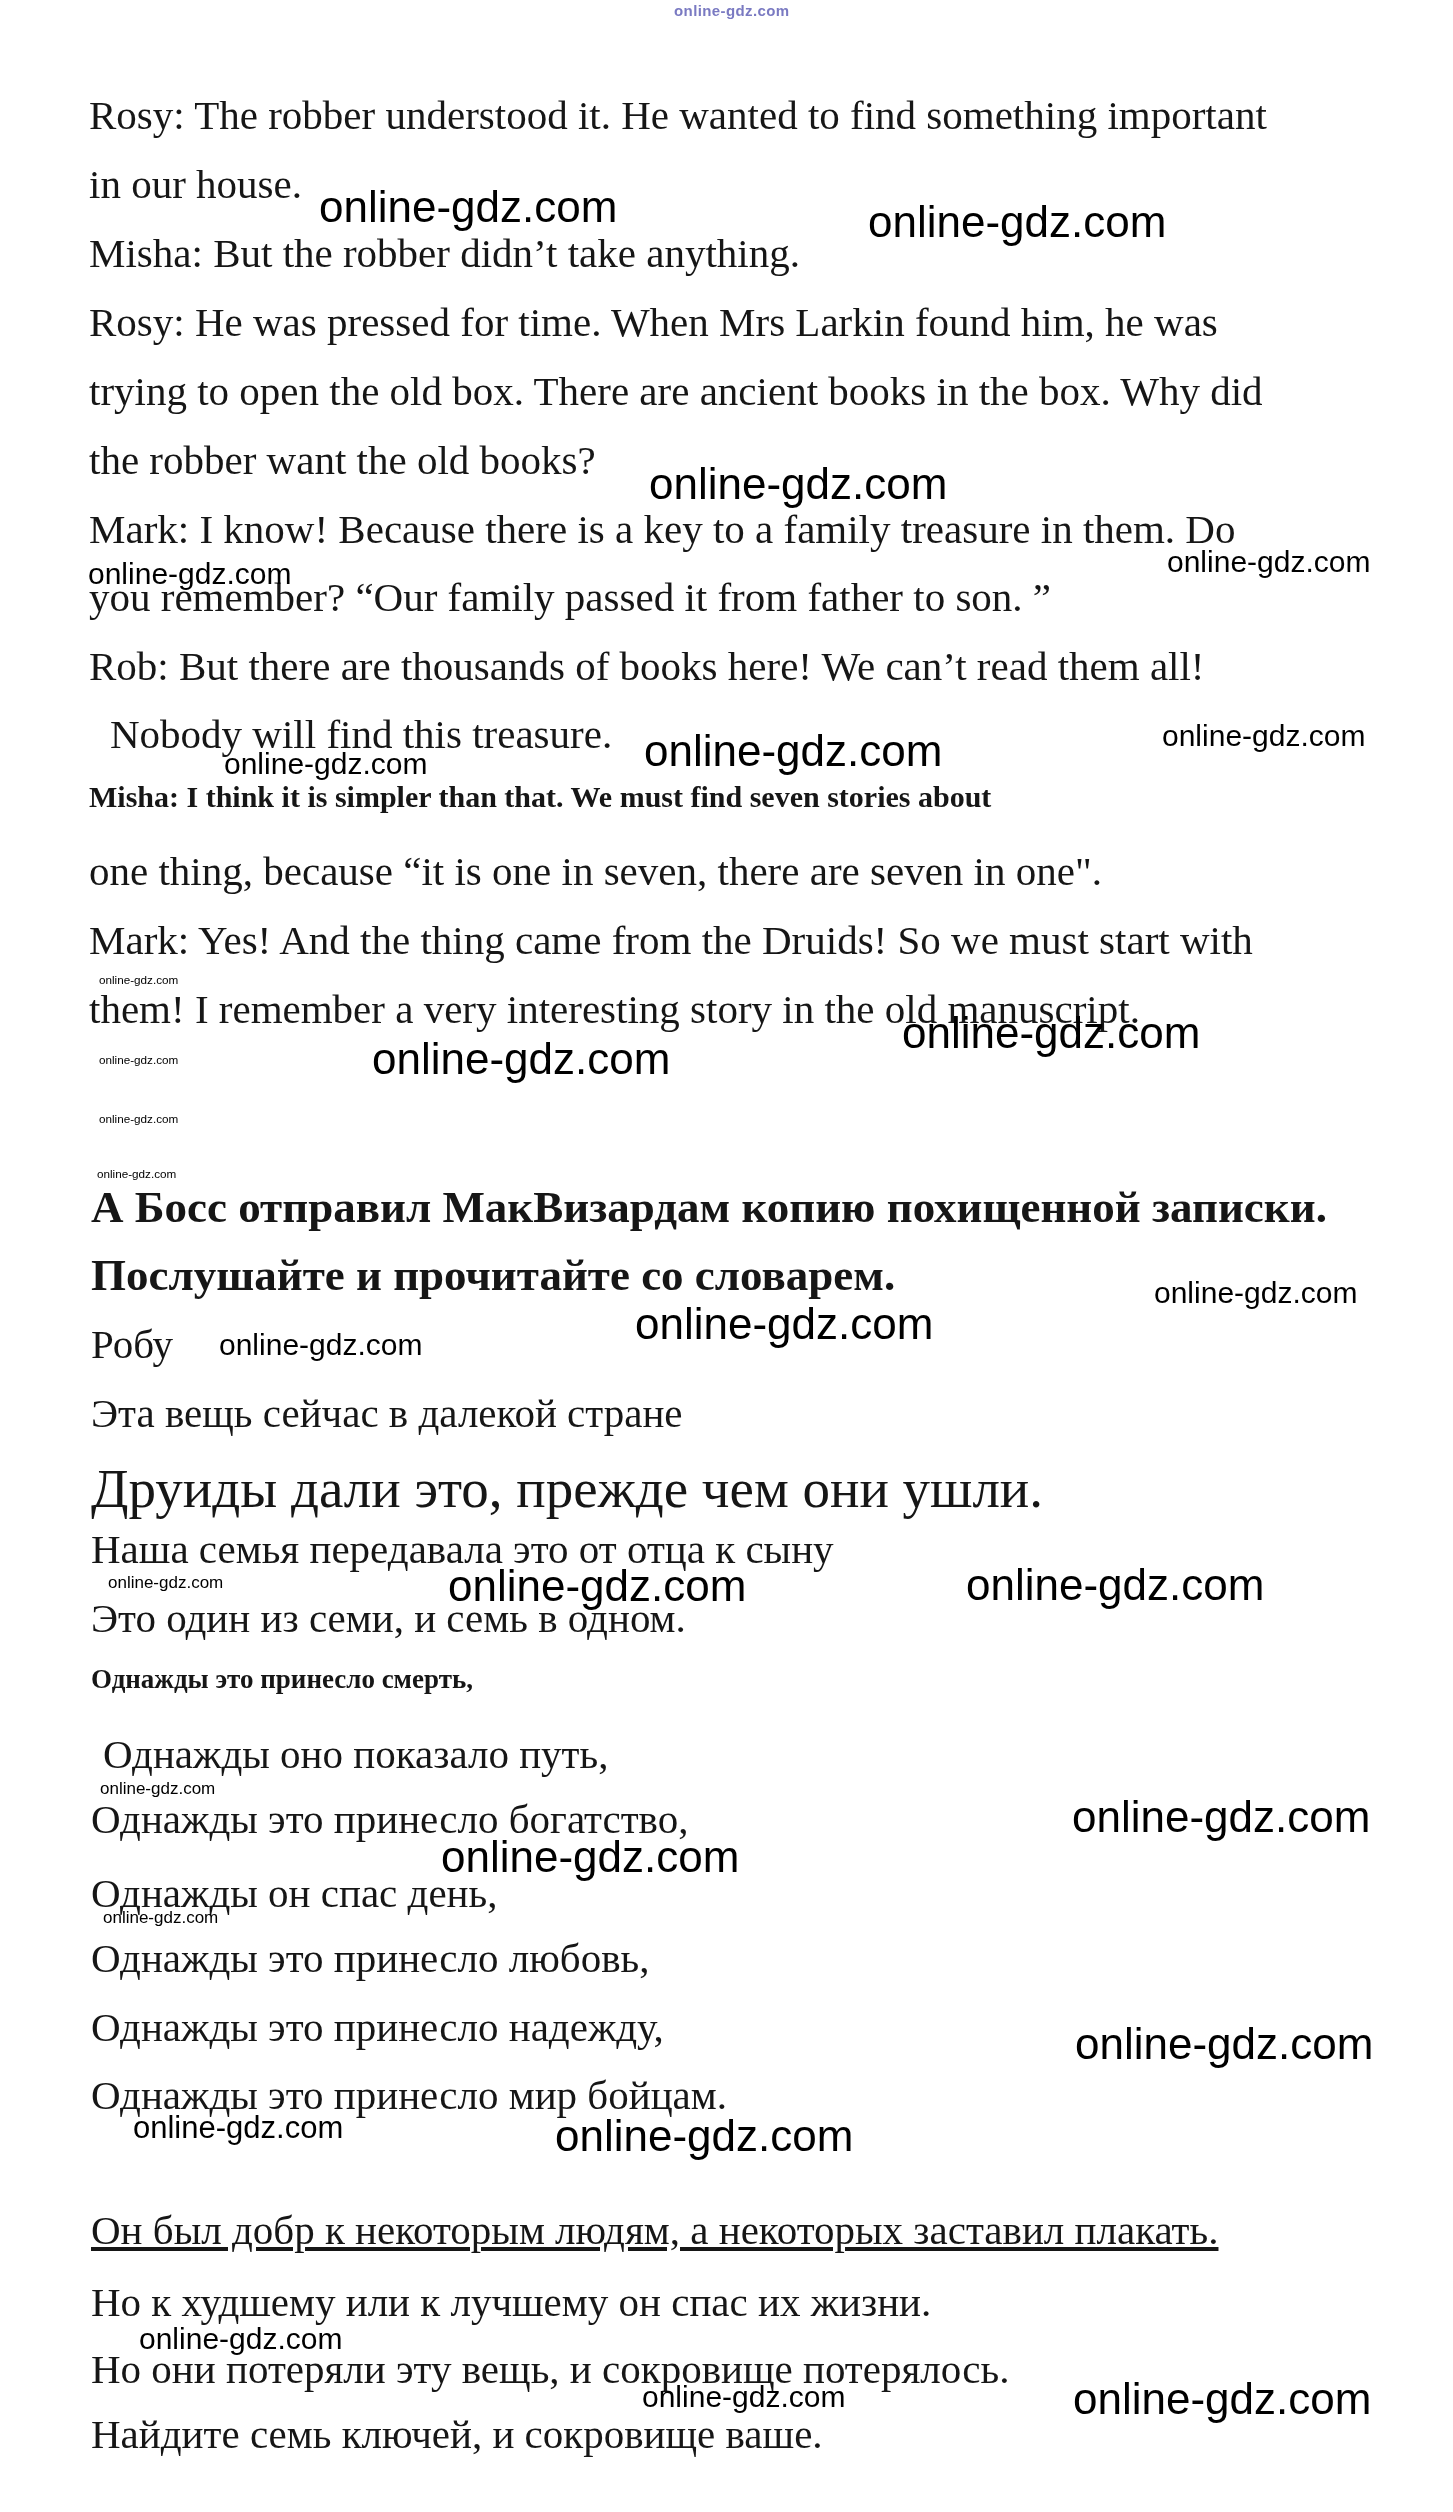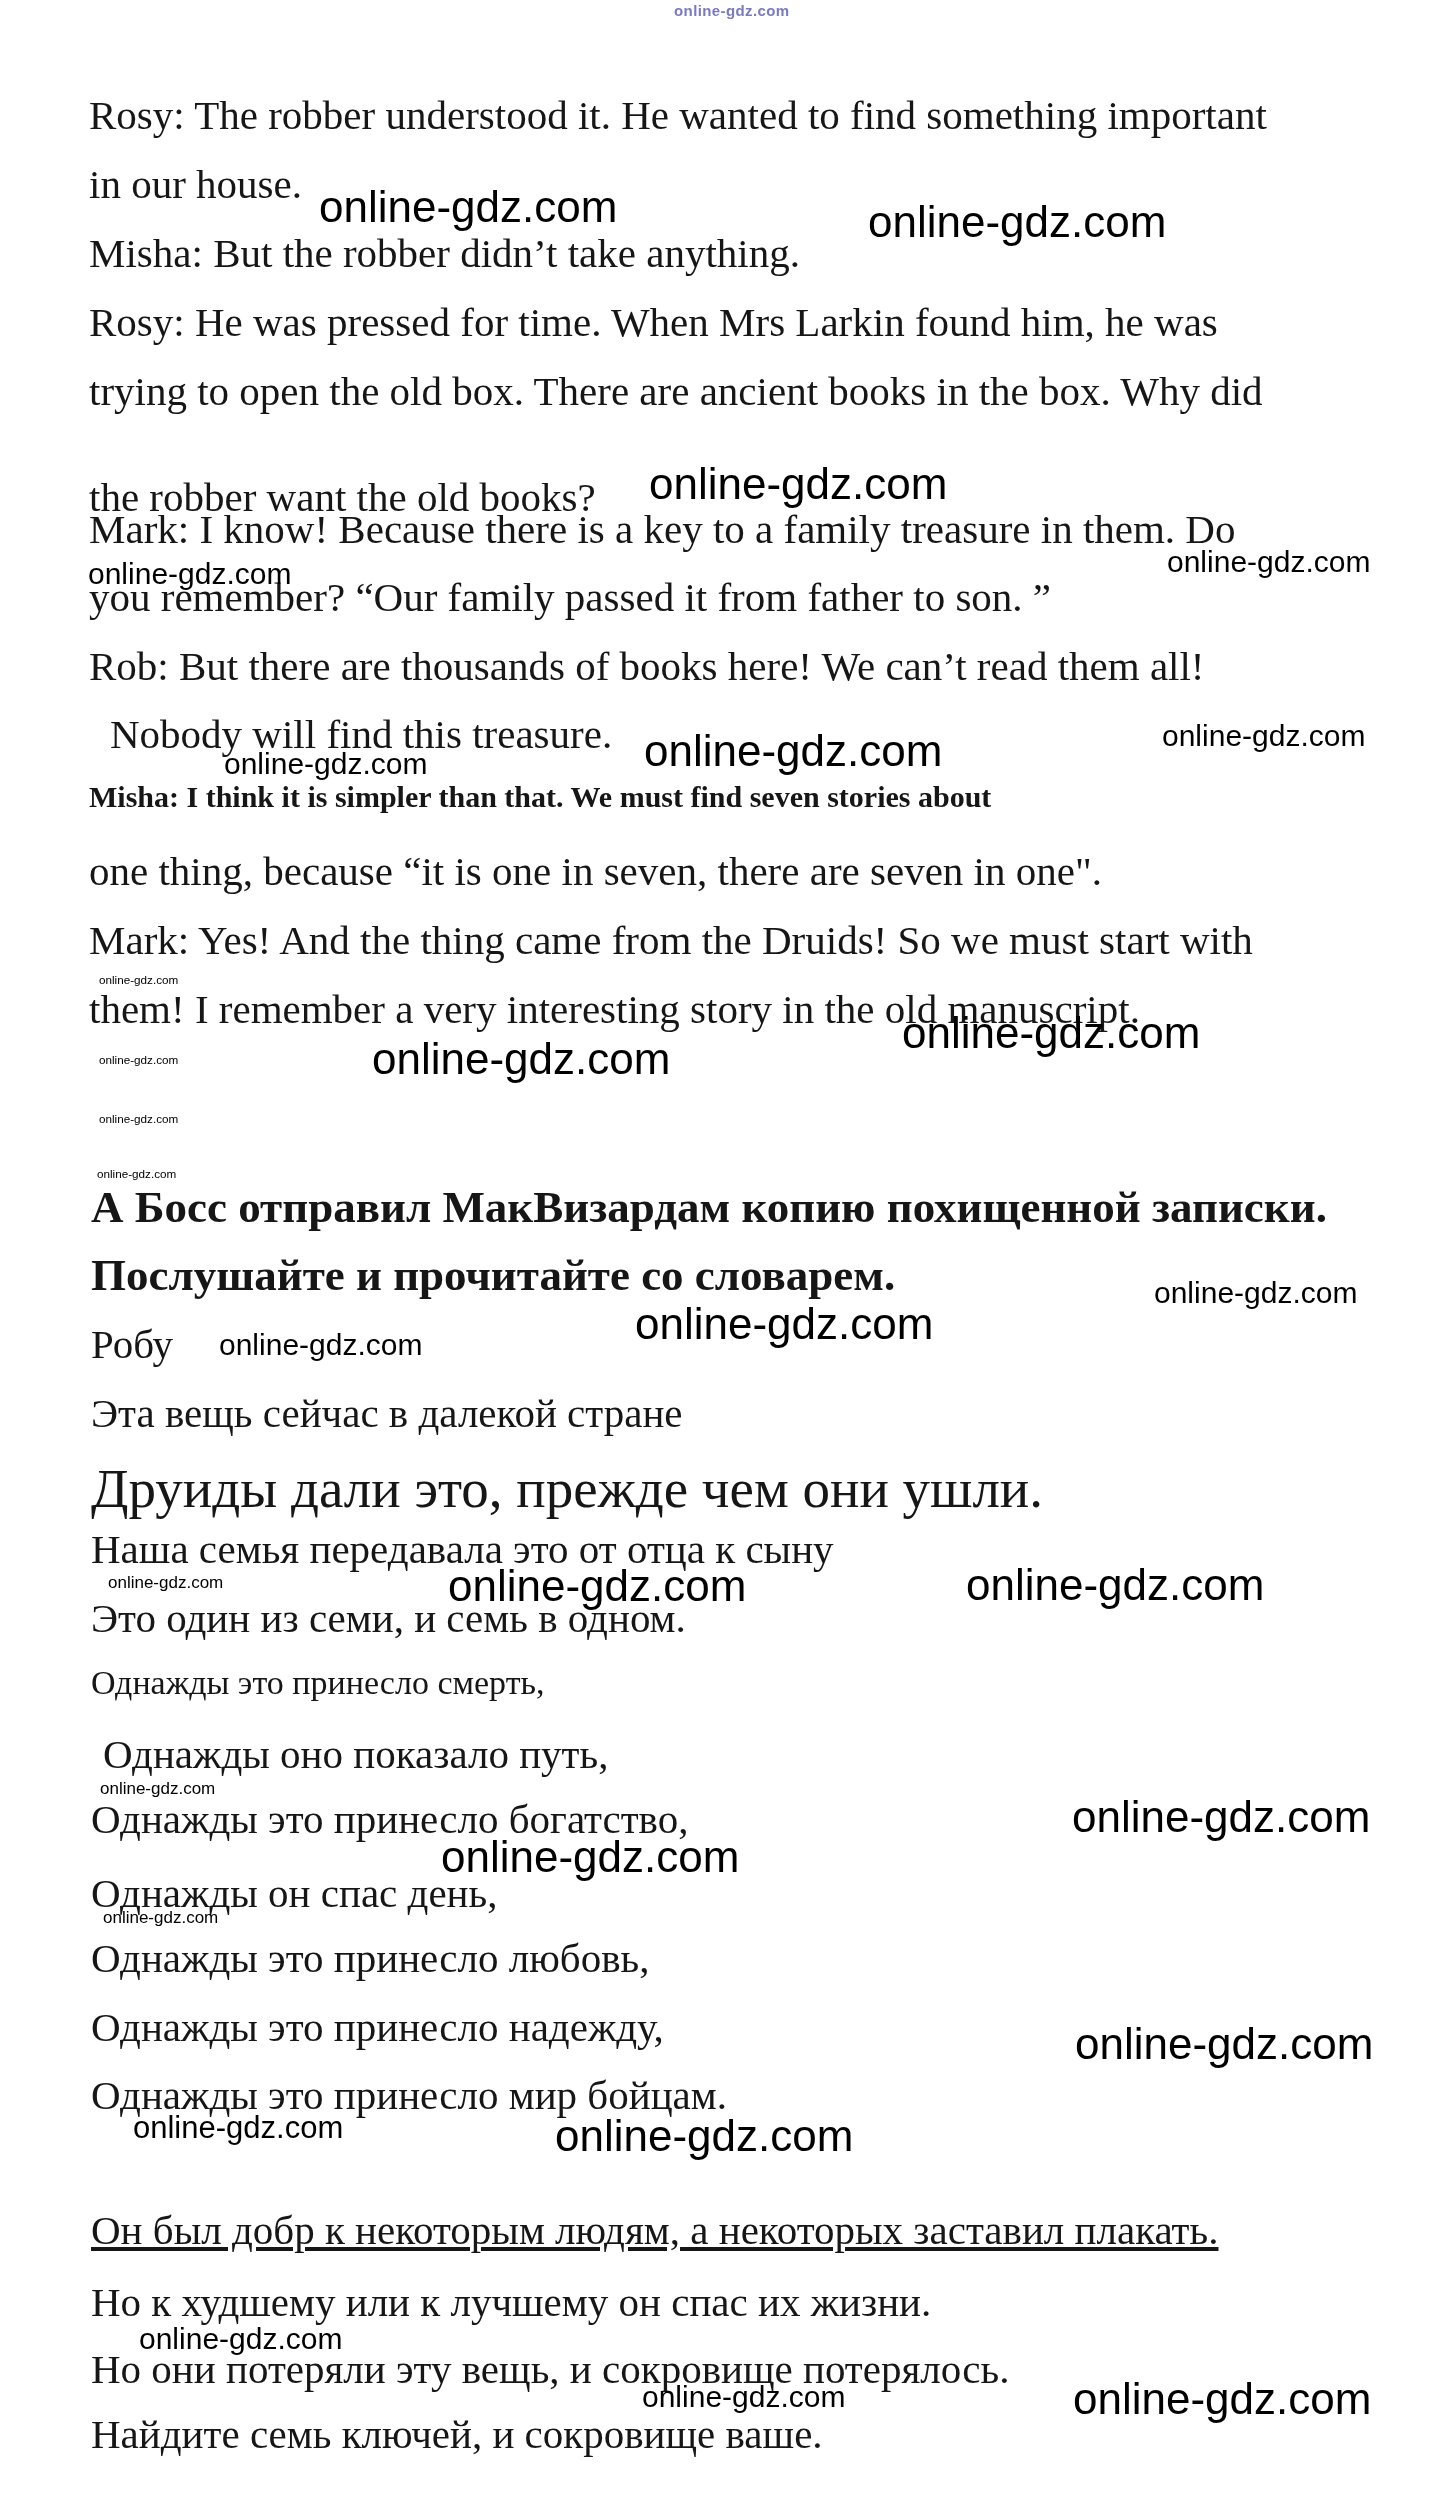--- a/index.html
+++ b/index.html
@@ -34,37 +34,37 @@
 </head>
 <body>
 
 <div class="page">
   <div id="text-layer">
       <div class="tline" style="left: 89px; top: 95px; font-size: 41px;">Rosy: The robber understood it. He wanted to find something important</div>
       <div class="tline" style="left: 89px; top: 164px; font-size: 41px;">in our house.</div>
       <div class="tline" style="left: 89px; top: 233px; font-size: 41px; text-align: center;">Misha: But the robber didn’t take anything.</div>
       <div class="tline" style="left: 89px; top: 302px; font-size: 41px;">Rosy: He was pressed for time. When Mrs Larkin found him, he was</div>
       <div class="tline" style="left: 89px; top: 371px; font-size: 41px;">trying to open the old box. There are ancient books in the box. Why did</div>
-      <div class="tline" style="left: 89px; top: 440px; font-size: 41px; margin-top: 37px;">the robber want the old books?</div>
+      <div class="tline" style="left: 89px; top: 440px; font-size: 41px;">the robber want the old books?</div>
       <div class="tline" style="left: 89px; top: 509px; font-size: 41px;">Mark: I know! Because there is a key to a family treasure in them. Do</div>
       <div class="tline" style="left: 89px; top: 577px; font-size: 41px;">you remember? “Our family passed it from father to son. ”</div>
       <div class="tline" style="left: 89px; top: 646px; font-size: 41px;">Rob: But there are thousands of books here! We can’t read them all!</div>
       <div class="tline" style="left: 89px; top: 714px; font-size: 41px; margin-left: 21px;">Nobody will find this treasure.</div>
       <div class="tline" style="left: 89px; top: 782px; font-size: 30px; font-weight: bold;">Misha: I think it is simpler than that. We must find seven stories about</div>
       <div class="tline" style="left: 89px; top: 851px; font-size: 41px;">one thing, because “it is one in seven, there are seven in one".</div>
       <div class="tline" style="left: 89px; top: 920px; font-size: 41px;">Mark: Yes! And the thing came from the Druids! So we must start with</div>
       <div class="tline" style="left: 89px; top: 989px; font-size: 41px;">them! I remember a very interesting story in the old manuscript.</div>
       <div class="tline bold" style="left: 91px; top: 1185px; font-size: 45px;">А Босс отправил МакВизардам копию похищенной записки.</div>
       <div class="tline bold" style="left: 91px; top: 1253px; font-size: 45px;">Послушайте и прочитайте со словарем.</div>
       <div class="tline" style="left: 91px; top: 1324px; font-size: 41px;">Робу</div>
       <div class="tline" style="left: 91px; top: 1393px; font-size: 41px;">Эта вещь сейчас в далекой стране</div>
       <div class="tline" style="left: 91px; top: 1461px; font-size: 55px;">Друиды дали это, прежде чем они ушли.</div>
       <div class="tline" style="left: 91px; top: 1529px; font-size: 41px;">Наша семья передавала это от отца к сыну</div>
       <div class="tline" style="left: 91px; top: 1598px; font-size: 41px;">Это один из семи, и семь в одном.</div>
-      <div class="tline" style="left: 91px; top: 1666px; font-size: 34px;">Однажды это принесло смерть,</div>
+      <div class="tline" style="left: 91px; top: 1666px; font-size: 27px; font-weight: bold;">Однажды это принесло смерть,</div>
       <div class="tline" style="left: 91px; top: 1734px; font-size: 41px; margin-left: 12px;">Однажды оно показало путь,</div>
       <div class="tline" style="left: 91px; top: 1799px; font-size: 41px;">Однажды это принесло богатство,</div>
       <div class="tline" style="left: 91px; top: 1873px; font-size: 41px;">Однажды он спас день,</div>
       <div class="tline" style="left: 91px; top: 1938px; font-size: 41px;">Однажды это принесло любовь,</div>
       <div class="tline" style="left: 91px; top: 2007px; font-size: 41px;">Однажды это принесло надежду,</div>
       <div class="tline" style="left: 91px; top: 2075px; font-size: 41px;">Однажды это принесло мир бойцам.</div>
       <div class="tline" style="left: 91px; top: 2210px; font-size: 41px; text-decoration: underline;">Он был добр к некоторым людям, а некоторых заставил плакать.</div>
       <div class="tline" style="left: 91px; top: 2282px; font-size: 41px;">Но к худшему или к лучшему он спас их жизни.</div>
       <div class="tline" style="left: 91px; top: 2349px; font-size: 41px;">Но они потеряли эту вещь, и сокровище потерялось.</div>
       <div class="tline" style="left: 91px; top: 2414px; font-size: 41px;">Найдите семь ключей, и сокровище ваше.</div>

